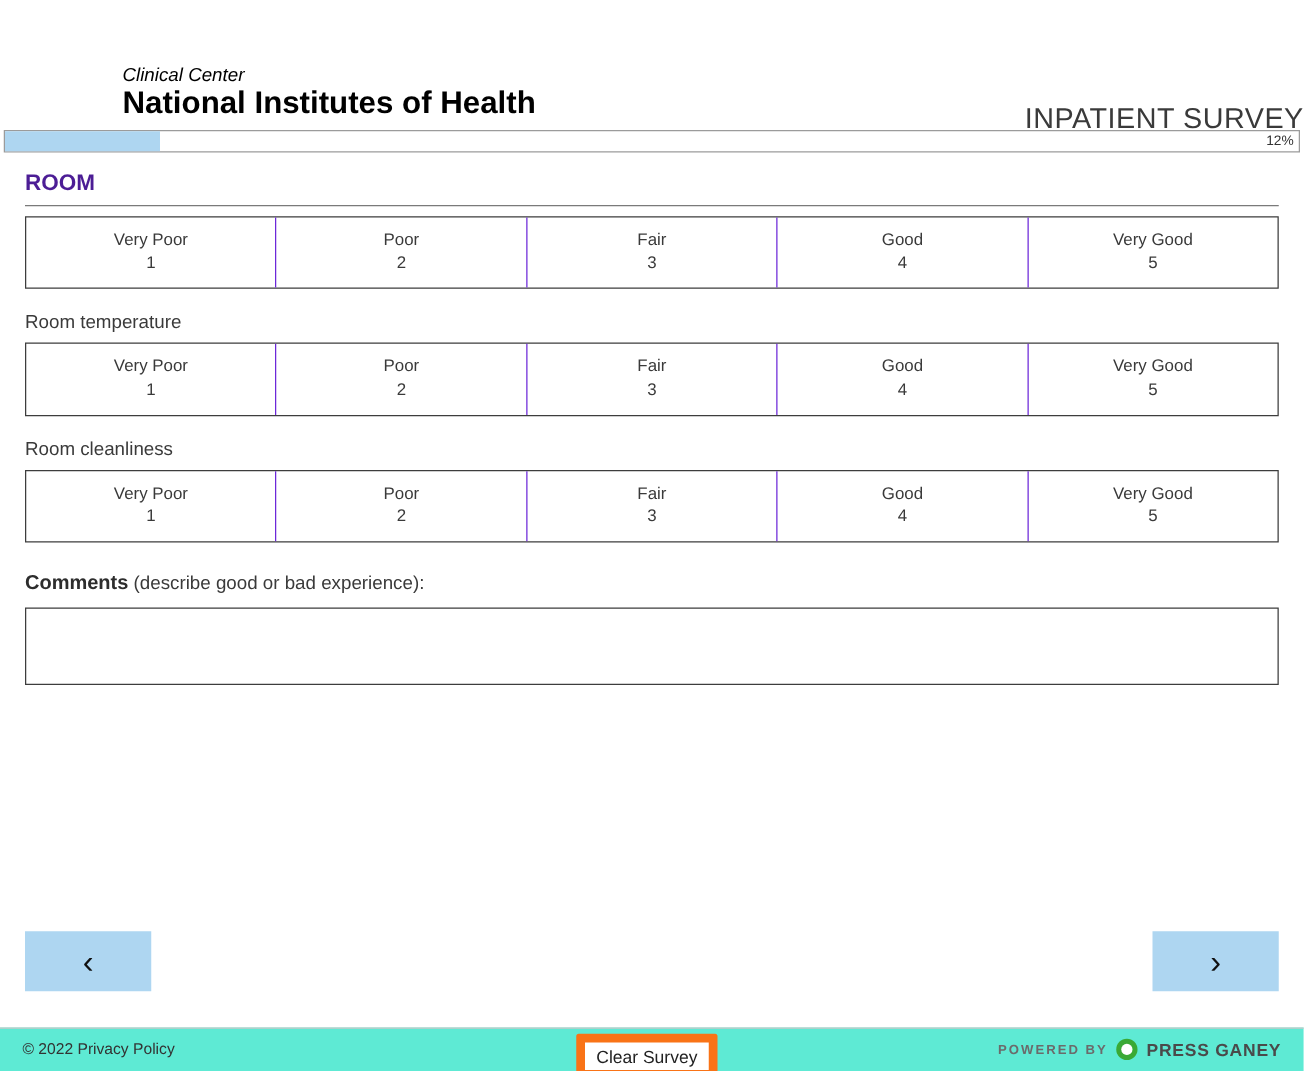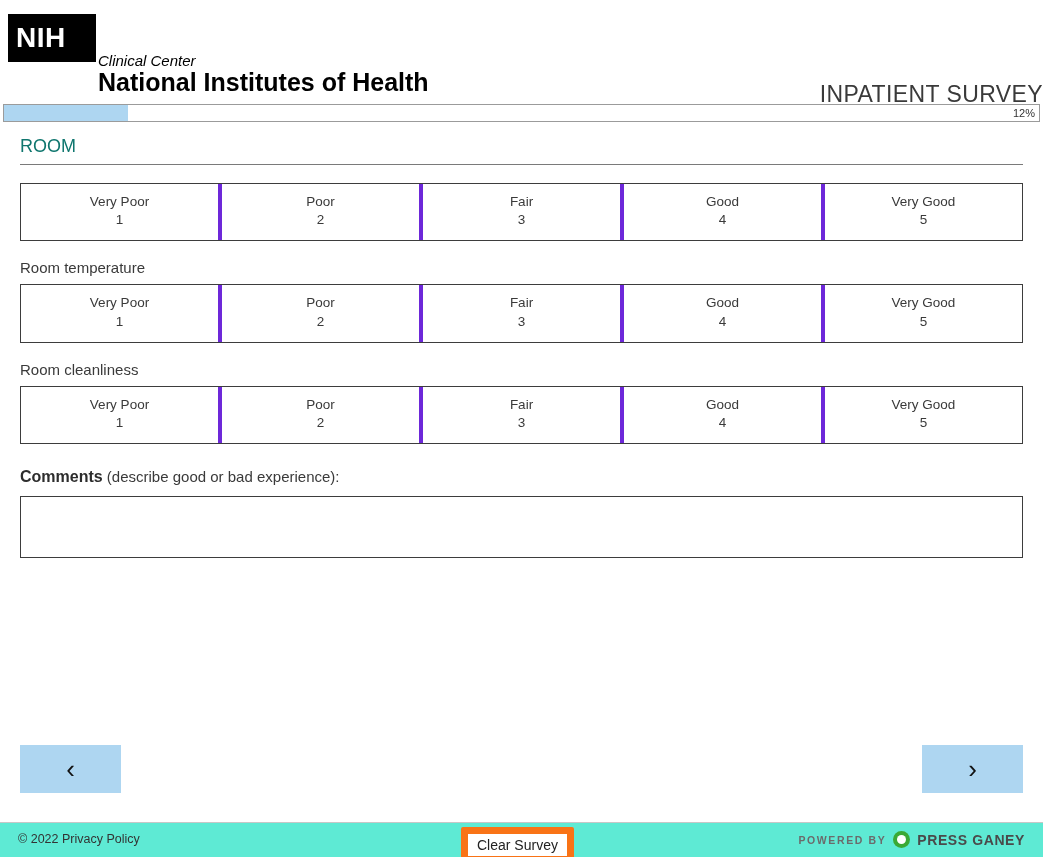--- a/index.html
+++ b/index.html
@@ -105,44 +105,45 @@
     font-size: 11px;
     color: #333;
   }
 
   
   .content {
     padding: 0 20px;
   }
   .section-title {
     font-size: 18px;
-    color: #0f766e;
+    color: #4c1d95;
     padding: 14px 0 7px 0;
     border-bottom: 1px solid #7a7a7a;
-    margin-bottom: 18px;
+    margin-bottom: 8px;
+    font-weight: bold;
   }
   .question {
     font-size: 15px;
     color: #3a3a3a;
     margin: 18px 0 8px 0;
   }
   .scale {
     display: flex;
     width: 1003px;
     border: 1px solid #3d3d3d;
     box-sizing: border-box;
     background: #fff;
   }
   .scale-opt {
     flex: 1 1 0;
     text-align: center;
     padding: 9px 0 11px 0;
     font-size: 13.5px;
     color: #3a3a3a;
-    border-right: 4px solid #6d28d9;
+    border-right: 1px solid #6d28d9;
     line-height: 1.35;
     cursor: pointer;
     user-select: none;
   }
   .scale-opt:last-child { border-right: none; }
   .scale-opt .opt-num { display: block; }
 
   .comments-label {
     margin-top: 24px;
     font-size: 15px;
@@ -262,24 +263,20 @@
     color: #4a4a4a;
     letter-spacing: 0.6px;
   }
 </style>
 </head>
 <body>
 
 <div class="page">
 
   <div class="header">
-    <div class="nih-logo">
-      <span class="nih-text">NIH</span>
-      <span class="nih-arrow"></span>
-    </div>
     <div class="org-name">National Institutes of Health</div>
     <div class="org-sub">Clinical Center</div>
     <div class="survey-title">INPATIENT SURVEY</div>
   </div>
 
   <div class="progress-wrap">
     <div class="progress-bar" id="progressBar" style="width: 12%;"></div>
     <span class="progress-label">12%</span>
   </div>
 

